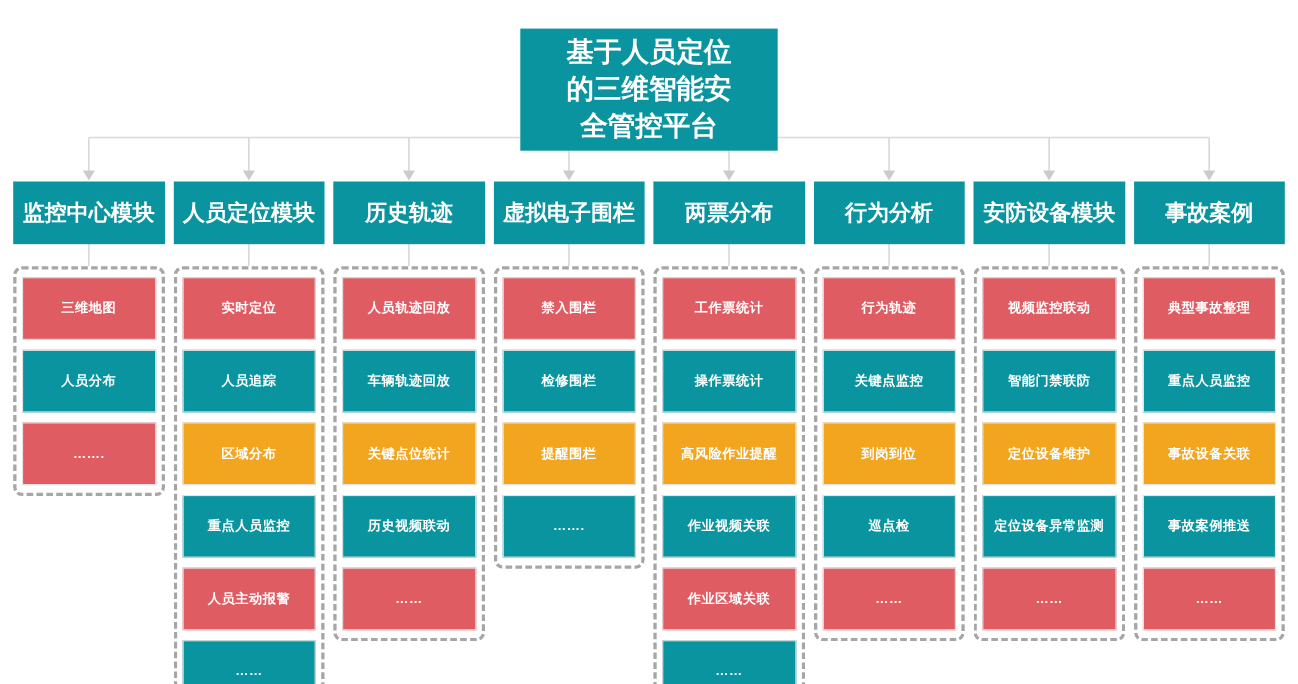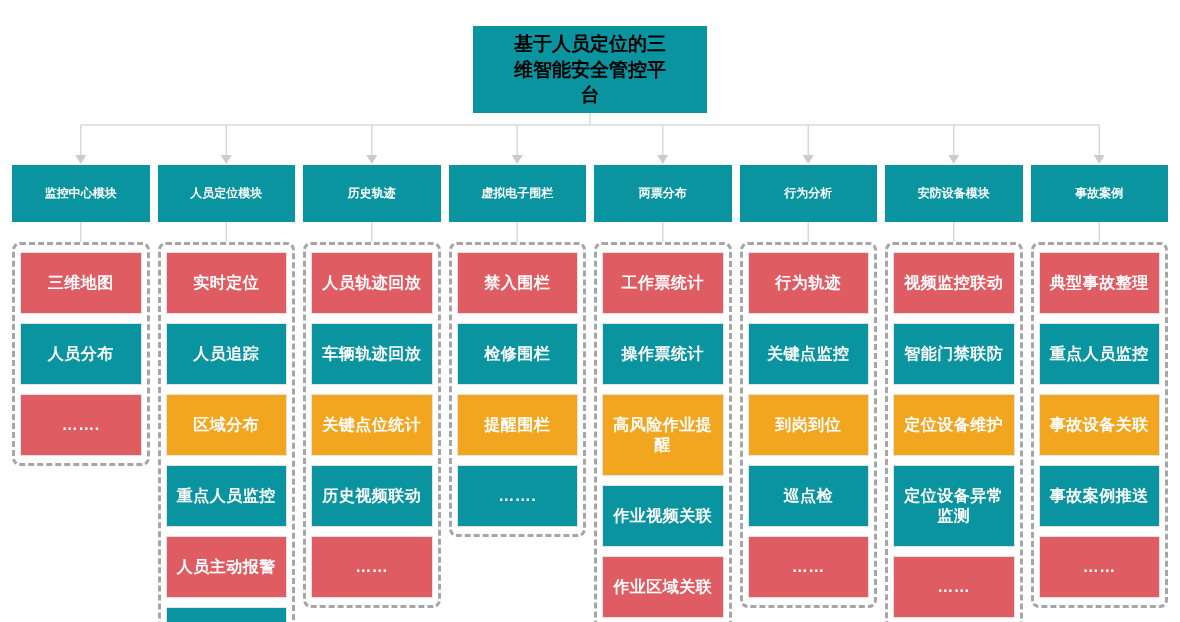--- a/index.html
+++ b/index.html
@@ -24,23 +24,23 @@
   .top-node {
     position: absolute;
     top: 26px;
     left: 50%;
     transform: translateX(-50%);
     width: 234px;
     min-height: 58px;
     box-sizing: border-box;
     padding: 5px 33px;
     background: var(--teal, #0a94a0);
-    color: #000000;
+    color: #ffffff;
     font-weight: bold;
-    font-size: 19px;
+    font-size: 25px;
     line-height: 1.35;
     display: flex;
     align-items: center;
     justify-content: center;
     text-align: center;
     z-index: 2;
   }
 
   .columns {
     position: absolute;
@@ -57,21 +57,21 @@
     display: flex;
     flex-direction: column;
   }
   .col-header {
     height: 57px;
     box-sizing: border-box;
     margin-bottom: 20px;
     background: var(--teal, #0a94a0);
     color: #ffffff;
     font-weight: bold;
-    font-size: 12px;
+    font-size: 20px;
     display: flex;
     align-items: center;
     justify-content: center;
     text-align: center;
     padding: 2px 4px;
   }
   .dashed {
     border: 3px dashed var(--dashed, #a6a6a6);
     border-radius: 8px;
     padding: 7px 5px;
@@ -80,21 +80,21 @@
     gap: 9px;
     background: #ffffff;
   }
   .item {
     min-height: 50px;
     box-sizing: border-box;
     padding: 20px 8px;
     border: 1px solid #e3e3e3;
     color: #ffffff;
     font-weight: bold;
-    font-size: 16px;
+    font-size: 12px;
     line-height: 1.25;
     display: flex;
     align-items: center;
     justify-content: center;
     text-align: center;
     letter-spacing: 0.5px;
   }
   .item.red    { background: var(--red,    #e05c63); }
   .item.teal   { background: var(--teal,   #0a94a0); }
   .item.orange { background: var(--orange, #f2a51e); }

